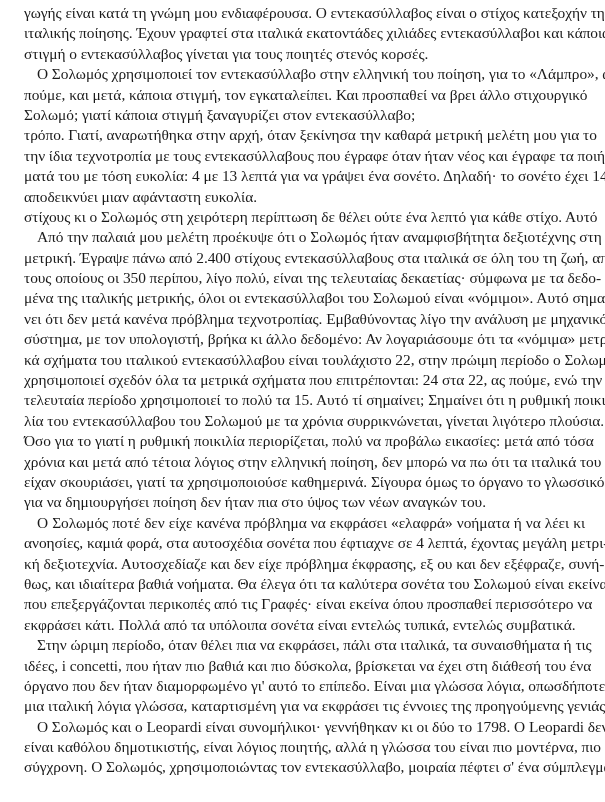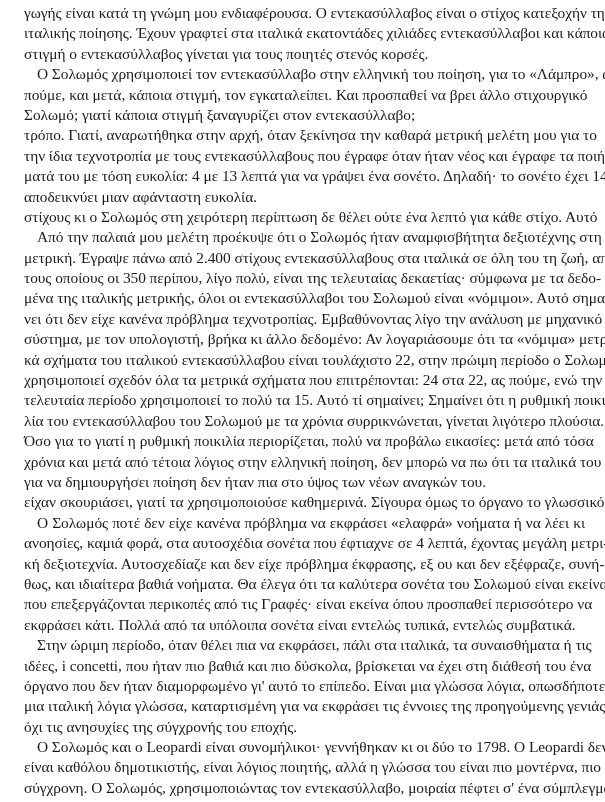--- a/index.html
+++ b/index.html
@@ -68,47 +68,46 @@
     <span class="line">ματά του με τόση ευκολία: 4 με 13 λεπτά για να γράψει ένα σονέτο. Δηλαδή· το σονέτο έχει 14</span>
     <span class="line last">αποδεικνύει μιαν αφάνταστη ευκολία.</span>
     <span class="line">στίχους κι ο Σολωμός στη χειρότερη περίπτωση δε θέλει ούτε ένα λεπτό για κάθε στίχο. Αυτό</span>
   </p>
 
   <p class="para">
     <span class="line first">Από την παλαιά μου μελέτη προέκυψε ότι ο Σολωμός ήταν αναμφισβήτητα δεξιοτέχνης στη</span>
     <span class="line">μετρική. Έγραψε πάνω από 2.400 στίχους εντεκασύλλαβους στα ιταλικά σε όλη του τη ζωή, από</span>
     <span class="line">τους οποίους  οι 350 περίπου, λίγο πολύ, είναι της τελευταίας δεκαετίας· σύμφωνα με τα δεδο-</span>
     <span class="line">μένα της ιταλικής μετρικής, όλοι οι εντεκασύλλαβοι του Σολωμού είναι «νόμιμοι». Αυτό σημαί-</span>
-    <span class="line">νει ότι δεν είχε κανένα πρόβλημα τεχνοτροπίας. Εμβαθύνοντας λίγο την ανάλυση με μηχανικό</span>
+    <span class="line">νει ότι δεν μετά κανένα πρόβλημα τεχνοτροπίας. Εμβαθύνοντας λίγο την ανάλυση με μηχανικό</span>
     <span class="line">σύστημα, με τον υπολογιστή, βρήκα κι άλλο δεδομένο: Αν λογαριάσουμε ότι τα «νόμιμα» μετρι-</span>
     <span class="line">κά σχήματα του ιταλικού εντεκασύλλαβου είναι τουλάχιστο 22, στην πρώιμη περίοδο ο Σολωμός</span>
     <span class="line">χρησιμοποιεί σχεδόν όλα τα μετρικά σχήματα που επιτρέπονται: 24 στα 22, ας πούμε, ενώ την</span>
     <span class="line">τελευταία περίοδο χρησιμοποιεί το πολύ τα 15. Αυτό τί σημαίνει; Σημαίνει ότι η ρυθμική ποικι-</span>
     <span class="line">λία του εντεκασύλλαβου του Σολωμού με τα χρόνια συρρικνώνεται, γίνεται λιγότερο πλούσια.</span>
     <span class="line">Όσο για το γιατί η ρυθμική ποικιλία περιορίζεται, πολύ να προβάλω εικασίες: μετά από τόσα</span>
     <span class="line">χρόνια και μετά από τέτοια λόγιος στην ελληνική ποίηση, δεν μπορώ να πω ότι τα ιταλικά του</span>
+    <span class="line">είχαν  σκουριάσει, γιατί τα χρησιμοποιούσε καθημερινά. Σίγουρα όμως το όργανο το γλωσσικό</span>
     <span class="line last">για να δημιουργήσει ποίηση δεν ήταν πια στο ύψος των νέων αναγκών του.</span>
-    <span class="line">είχαν  σκουριάσει, γιατί τα χρησιμοποιούσε καθημερινά. Σίγουρα όμως το όργανο το γλωσσικό</span>
   </p>
 
   <p class="para">
     <span class="line first">Ο Σολωμός ποτέ δεν είχε κανένα πρόβλημα να εκφράσει «ελαφρά» νοήματα ή να λέει κι</span>
     <span class="line">ανοησίες, καμιά φορά, στα αυτοσχέδια σονέτα που έφτιαχνε σε 4 λεπτά, έχοντας μεγάλη μετρι-</span>
     <span class="line">κή δεξιοτεχνία. Αυτοσχεδίαζε και δεν είχε πρόβλημα έκφρασης, εξ ου και δεν εξέφραζε, συνή-</span>
     <span class="line">θως, και ιδιαίτερα βαθιά νοήματα. Θα έλεγα ότι τα καλύτερα σονέτα του Σολωμού είναι εκείνα</span>
     <span class="line">που επεξεργάζονται περικοπές από τις Γραφές· είναι εκείνα όπου προσπαθεί περισσότερο να</span>
     <span class="line last">εκφράσει κάτι. Πολλά από τα υπόλοιπα σονέτα είναι εντελώς τυπικά, εντελώς συμβατικά.</span>
   </p>
 
   <p class="para">
     <span class="line first">Στην ώριμη περίοδο, όταν θέλει πια να εκφράσει, πάλι στα ιταλικά, τα συναισθήματα ή τις</span>
     <span class="line">ιδέες, i concetti, που ήταν πιο βαθιά και πιο δύσκολα, βρίσκεται να έχει στη διάθεσή του ένα</span>
     <span class="line">όργανο που δεν ήταν διαμορφωμένο γι' αυτό το επίπεδο. Είναι μια γλώσσα λόγια, οπωσδήποτε,</span>
     <span class="line">μια ιταλική λόγια γλώσσα, καταρτισμένη για να εκφράσει τις έννοιες της προηγούμενης γενιάς,</span>
-    <span class="line last">όχι τις ανησυχίες της σύγχρονής του εποχής.</span>
   </p>
 
   <p class="para">
     <span class="line first">Ο Σολωμός και ο Leopardi είναι συνομήλικοι· γεννήθηκαν κι οι δύο το 1798. Ο Leopardi δεν</span>
     <span class="line">είναι καθόλου δημοτικιστής,  είναι λόγιος ποιητής, αλλά η γλώσσα του είναι πιο μοντέρνα, πιο</span>
     <span class="line">σύγχρονη. Ο Σολωμός, χρησιμοποιώντας τον εντεκασύλλαβο, μοιραία πέφτει σ' ένα σύμπλεγμα</span>
 
   </p>
 
 </div>

